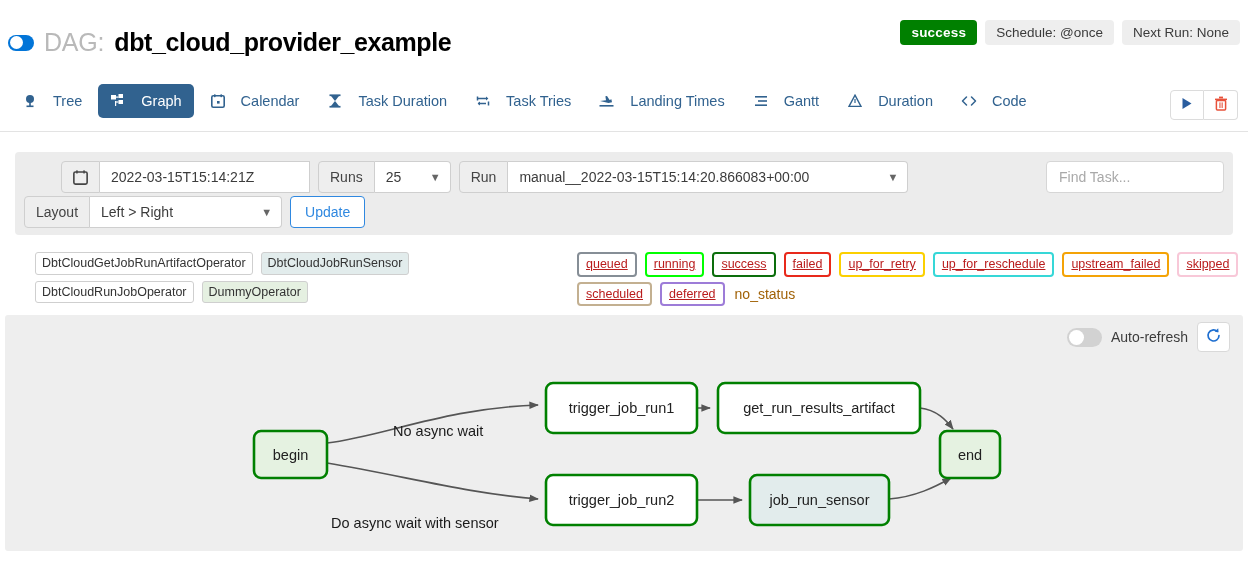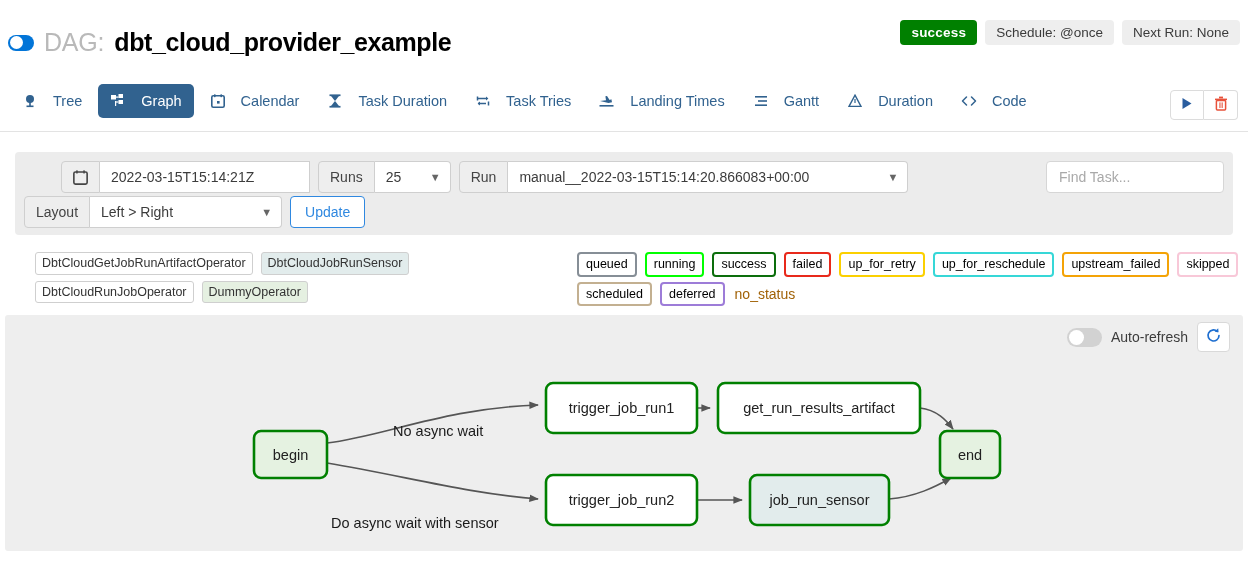--- a/index.html
+++ b/index.html
@@ -128,21 +128,21 @@
     border: 1px solid #cfcfcf; border-radius: 3px; background: #ffffff;
     color: #333; white-space: nowrap;
   }
   .state-legend {
     position: absolute; left: 548px; top: 0; right: 4px;
     display: flex; flex-wrap: wrap; gap: 5px 8px; align-items: center;
   }
   .schip {
     font-size: 12.5px; line-height: 1; padding: 4px 7px;
     border: 2px solid #999; border-radius: 4px; background: #ffffff;
-    color: #000000; white-space: nowrap;
+    color: #b91c1c; white-space: nowrap; text-decoration: underline;
   }
   .nostate { font-size: 14px; color: #a16207; padding: 4px 2px; }
 
   
   .graph-panel {
     position: absolute; left: 5px; top: 315px; width: 1238px; height: 236px;
     background: #eeeeee; border-radius: 3px; overflow: hidden;
   }
   .auto-refresh {
     position: absolute; right: 13px; top: 7px;

